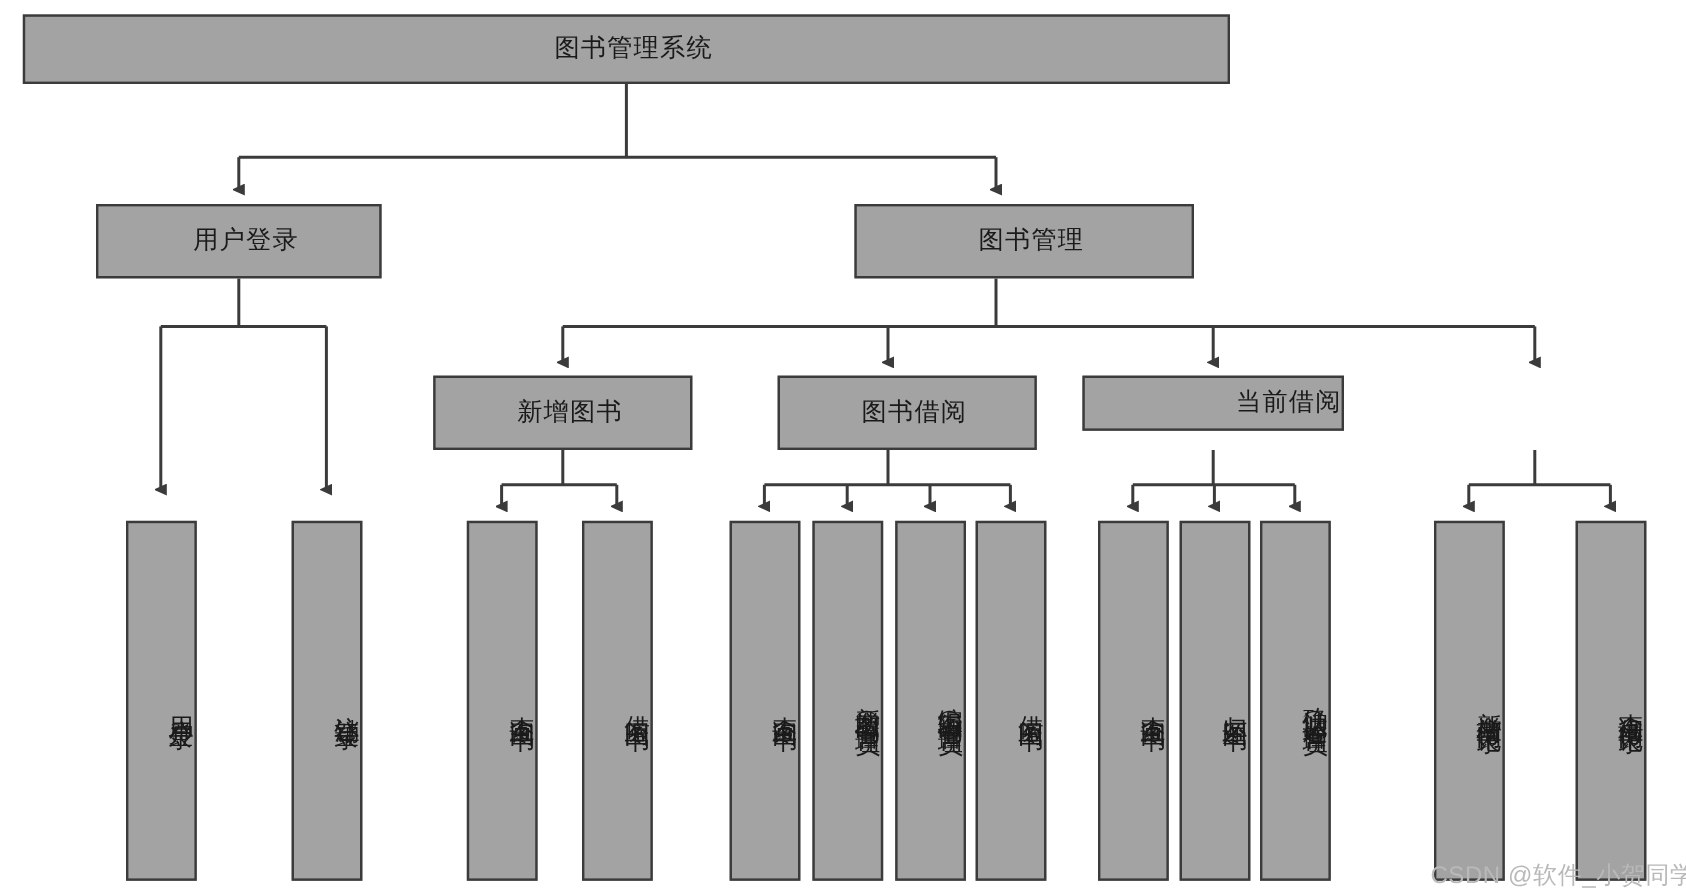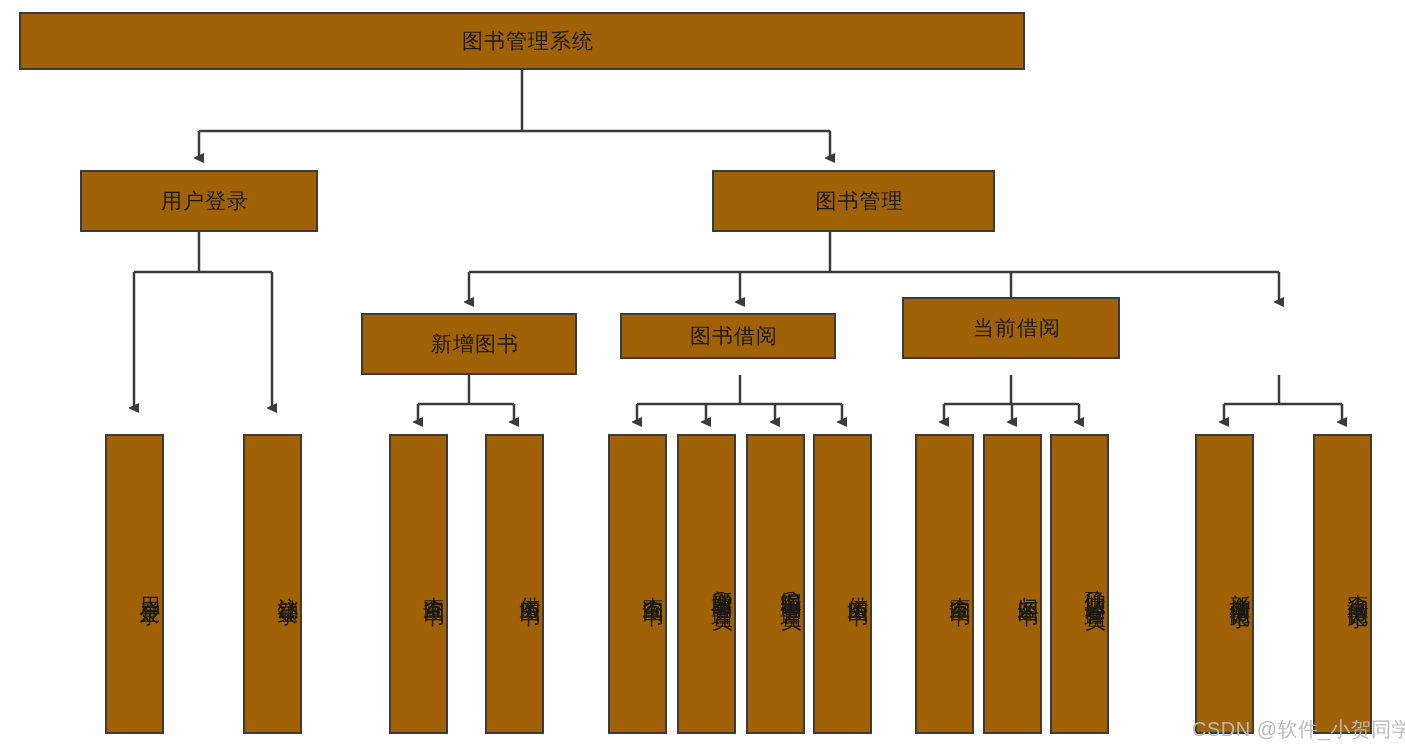--- a/index.html
+++ b/index.html
@@ -22,21 +22,21 @@
     position: absolute;
     left: 0;
     top: 0;
     width: 1405px;
     height: 747px;
     pointer-events: none;
   }
   .node {
     position: absolute;
     box-sizing: border-box;
-    background: #a16207;
+    background: #a3a3a3;
     border: 2.5px solid #3b3b3b;
     display: flex;
     align-items: center;
     justify-content: center;
     color: #1a1a1a;
     padding-left: 12px;
   }
   .node.horiz {
     font-size: 21px;
     letter-spacing: 1px;
@@ -132,24 +132,24 @@
   <div class="node horiz" style="left:80px; top:170px; width:238px; height:62px;">
     <span>用户登录</span>
   </div>
   <div class="node horiz" style="left:712px; top:170px; width:283px; height:62px;">
     <span>图书管理</span>
   </div>
 
   <div class="node horiz" style="left:361px; top:313px; width:216px; height:62px;">
     <span>新增图书</span>
   </div>
-  <div class="node horiz" style="left:620px; top:313px; width:216px; height:46px;">
+  <div class="node horiz" style="left:648px; top:313px; width:216px; height:62px;">
     <span>图书借阅</span>
   </div>
-  <div class="node horiz" style="left:902px; top:297px; width:218px; height:62px;">
+  <div class="node horiz" style="left:902px; top:313px; width:218px; height:46px;justify-content:flex-end;">
     <span>当前借阅</span>
   </div>
 
   <div class="node vert" style="left:105px; top:434px; width:59px; height:300px;">
     <span class="vlabel">用户登录</span>
   </div>
   <div class="node vert" style="left:243px; top:434px; width:59px; height:300px;">
     <span class="vlabel">注销登录</span>
   </div>
 

